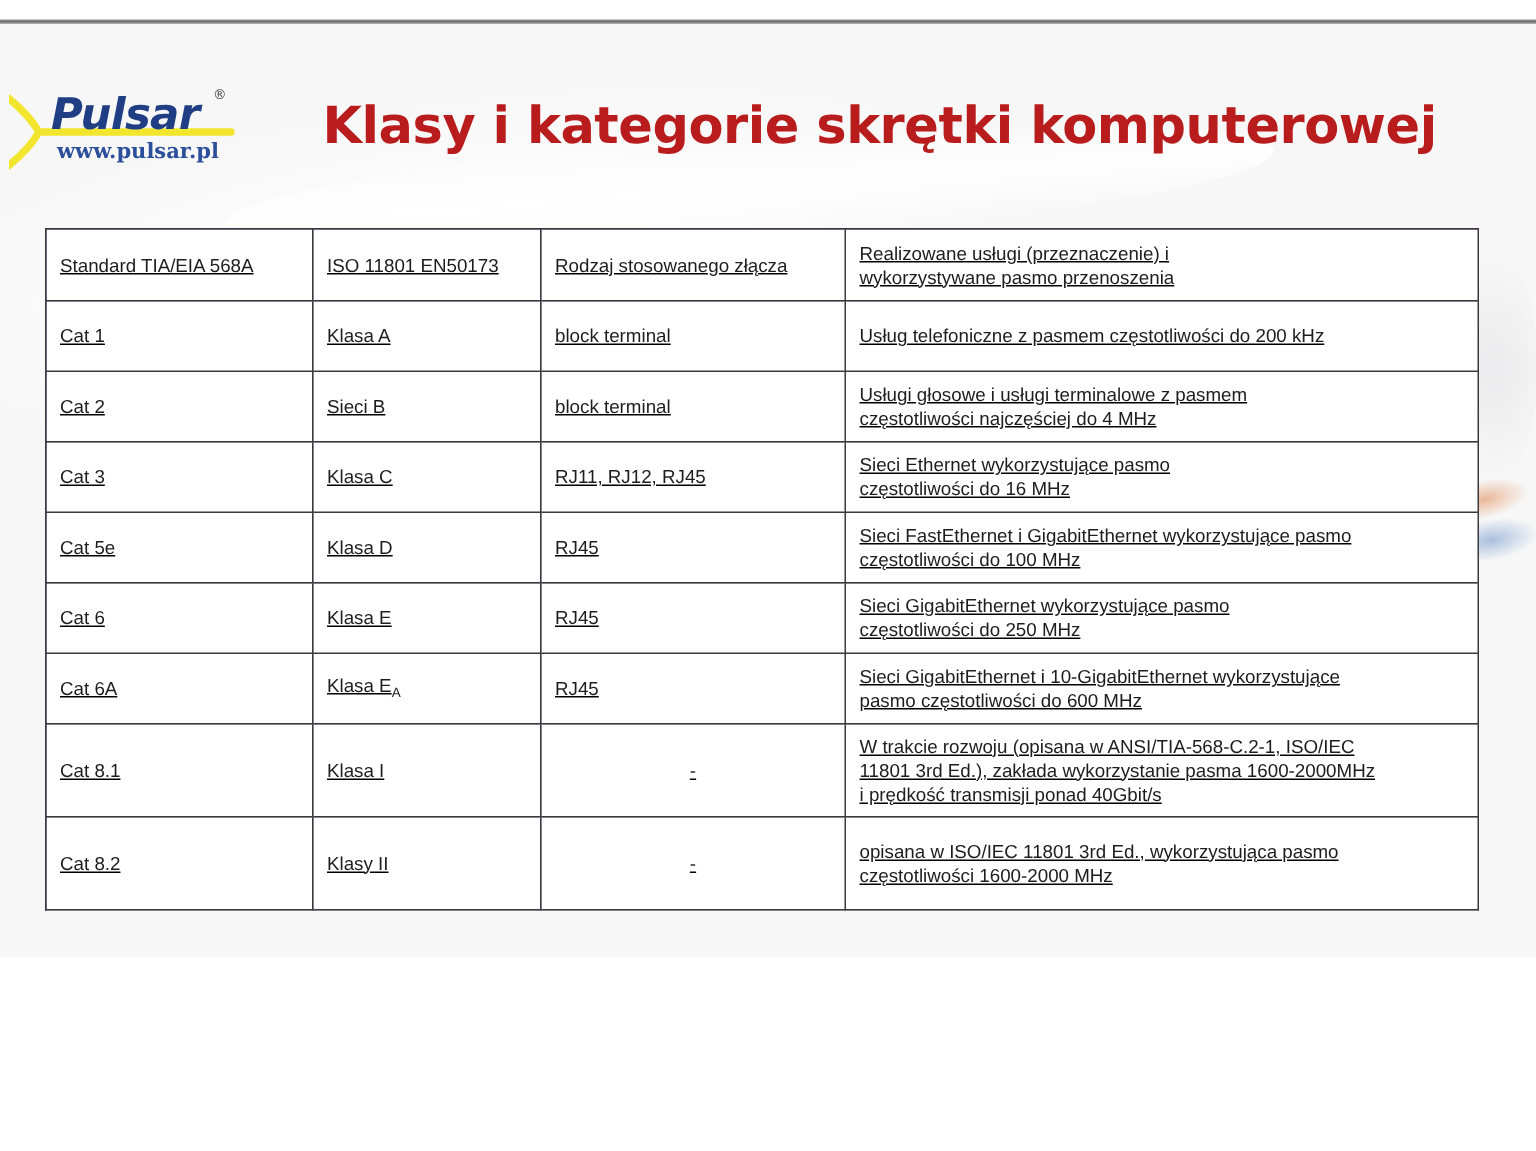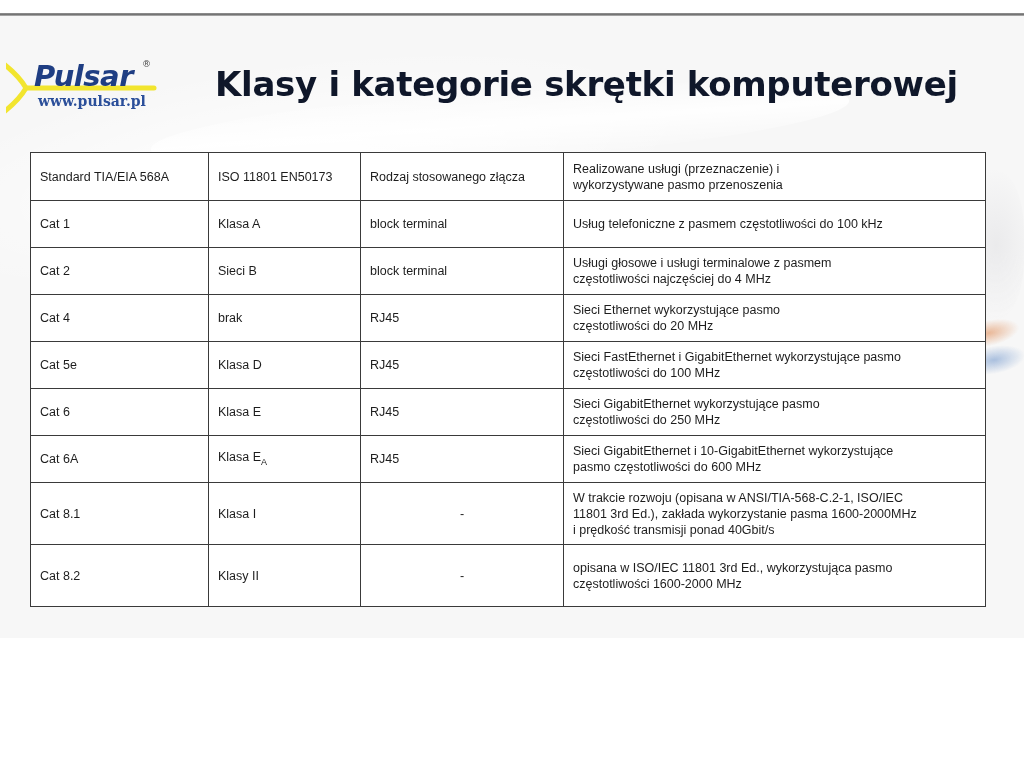--- a/index.html
+++ b/index.html
@@ -121,36 +121,37 @@
 
   
   .title {
     position: absolute;
     left: 215px; top: 63px;
     width: 790px;
     font-family: "DejaVu Sans", sans-serif;
     font-weight: bold;
     font-size: 34px;
     line-height: 42px;
-    color: #0f172a;
+    color: #b91c1c;
     letter-spacing: -0.3px;
     white-space: nowrap;
   }
 
   
   .table-wrap {
     position: absolute;
     left: 30px; top: 152px;
     width: 955px;
   }
   table.spec {
     width: 955px;
     border-collapse: collapse;
     background: #4c1d95;
     table-layout: fixed;
+    text-decoration: underline;
   }
   table.spec td {
     border: 1px solid #3a3a3a;
     padding: 6px 9px;
     font-family: "Liberation Sans", sans-serif;
     font-size: 12.5px;
     line-height: 16px;
     color: #1d1d1d;
     vertical-align: middle;
     background: #ffffff;
@@ -220,48 +221,48 @@
           </td>
         </tr>
 
         <tr class="r-1">
           <td>Cat 1</td>
           <td><span>Klasa A</span></td>
           <td>
               <span class="nl">block terminal</span>
             </td>
           <td>
-              <span class="nl">Usług telefoniczne z pasmem częstotliwości do 100 kHz</span>
+              <span class="nl">Usług telefoniczne z pasmem częstotliwości do 200 kHz</span>
             </td>
         </tr>
 
         <tr class="r-2">
           <td>Cat 2</td>
           <td><span>Sieci B</span></td>
           <td>
               <span class="nl">block terminal</span>
             </td>
           <td>
               <span class="nl">Usługi głosowe i usługi terminalowe z pasmem</span>
               <span class="nl">częstotliwości najczęściej do 4 MHz</span>
             </td>
         </tr>
 
-
-        <tr class="r-4">
-          <td>Cat 4</td>
-          <td><span>brak</span></td>
-          <td>
-              <span class="nl">RJ45</span>
+        <tr class="r-3">
+          <td>Cat 3</td>
+          <td><span>Klasa C</span></td>
+          <td>
+              <span class="nl">RJ11, RJ12, RJ45</span>
             </td>
           <td>
               <span class="nl">Sieci Ethernet wykorzystujące pasmo</span>
-              <span class="nl">częstotliwości do 20 MHz</span>
-            </td>
-        </tr>
+              <span class="nl">częstotliwości do 16 MHz</span>
+            </td>
+        </tr>
+
 
         <tr class="r-5">
           <td>Cat 5e</td>
           <td><span>Klasa D</span></td>
           <td>
               <span class="nl">RJ45</span>
             </td>
           <td>
               <span class="nl">Sieci FastEthernet i GigabitEthernet wykorzystujące pasmo</span>
               <span class="nl">częstotliwości do 100 MHz</span>

